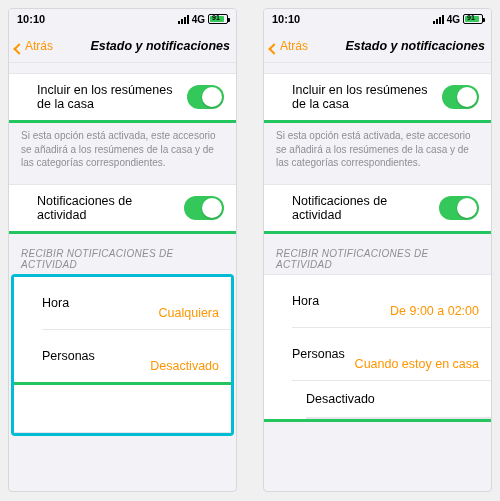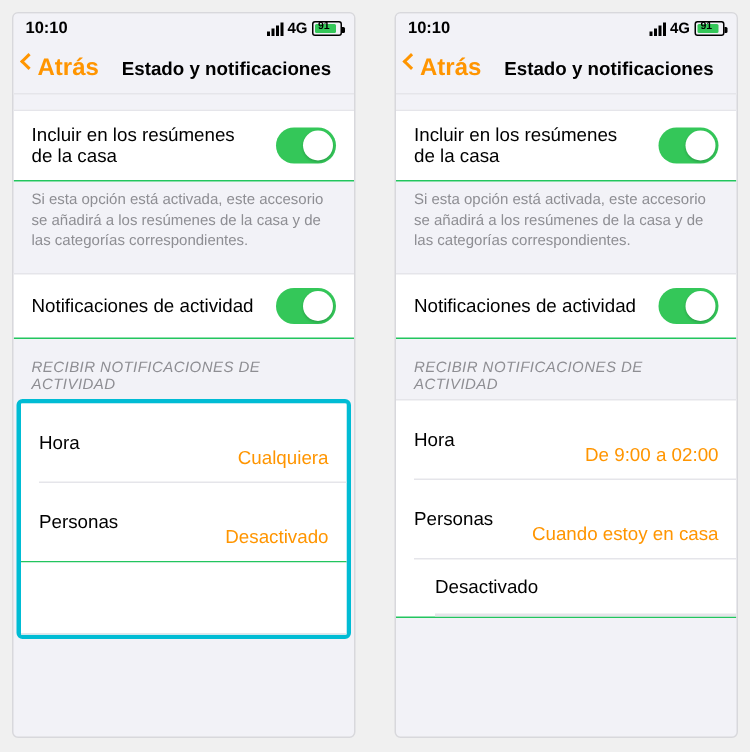--- a/index.html
+++ b/index.html
@@ -54,31 +54,31 @@
 
   .navbar {
     height: 34px;
     display: flex;
     align-items: center;
     padding: 0 6px;
     border-bottom: 1px solid #e5e5ea;
     background: #f2f2f7;
   }
   .back {
-    display: flex; align-items: flex-start; color: #ff9500; font-size: 16px; font-weight: bold;
+    display: flex; align-items: flex-end; color: #ff9500; font-size: 12px;
   }
   .chevron-left {
     width: 8px; height: 8px; border-left: 2px solid #ff9500; border-bottom: 2px solid #ff9500;
     transform: rotate(45deg); margin-right: 2px;
   }
-  .nav-title { font-weight: 700; font-size: 12.5px; margin-left: 6px; flex: 1; text-align: center; }
+  .nav-title { font-weight: 700; font-size: 12.5px; margin-left: 6px; flex: 1; text-align: right; font-style: italic; }
 
   .content { flex: 1; overflow: hidden; }
 
-  .group { margin-top: 12px; background: #fff; border-top: 1px solid #e5e5ea; border-bottom: 1px solid #22c55e; }
+  .group { margin-top: 12px; background: #fff; border-top: 1px solid #e5e5ea; border-bottom: 3px solid #22c55e; padding-left: 16px; }
   .row {
     display: flex; align-items: center; justify-content: space-between;
     padding: 9px 12px;
     min-height: 36px;
     font-size: 12.5px;
   }
   .row.sub { padding-left: 26px; }
   .row .label { color: #000; }
   .row .value { color: #ff9500; margin-top: 20px; }
   .sep { height: 1px; background: #e5e5ea; margin-left: 12px; }

